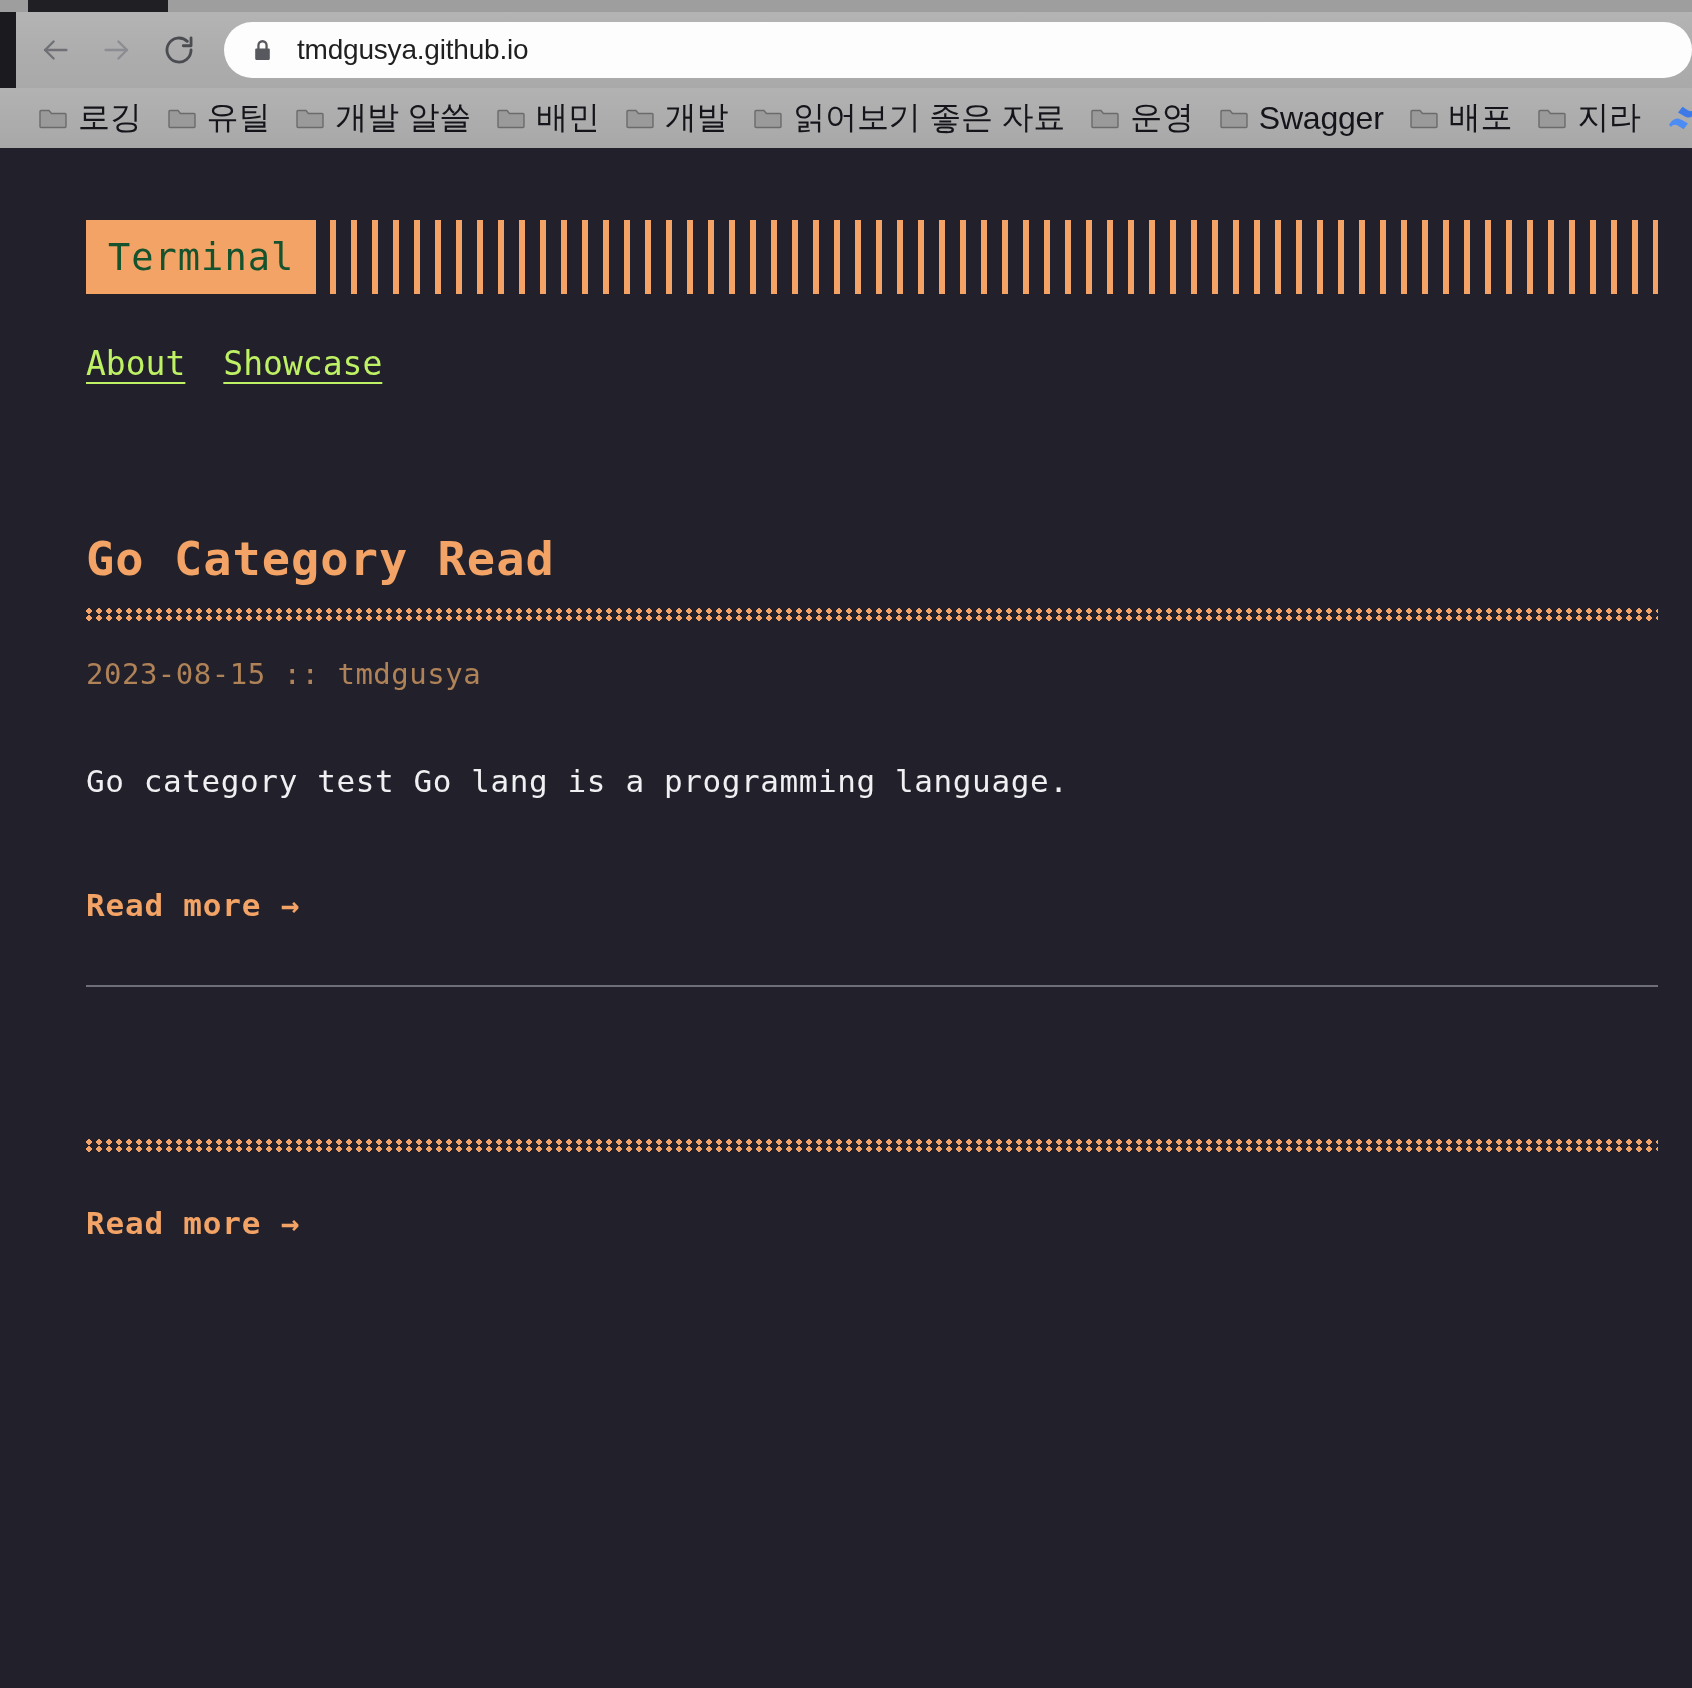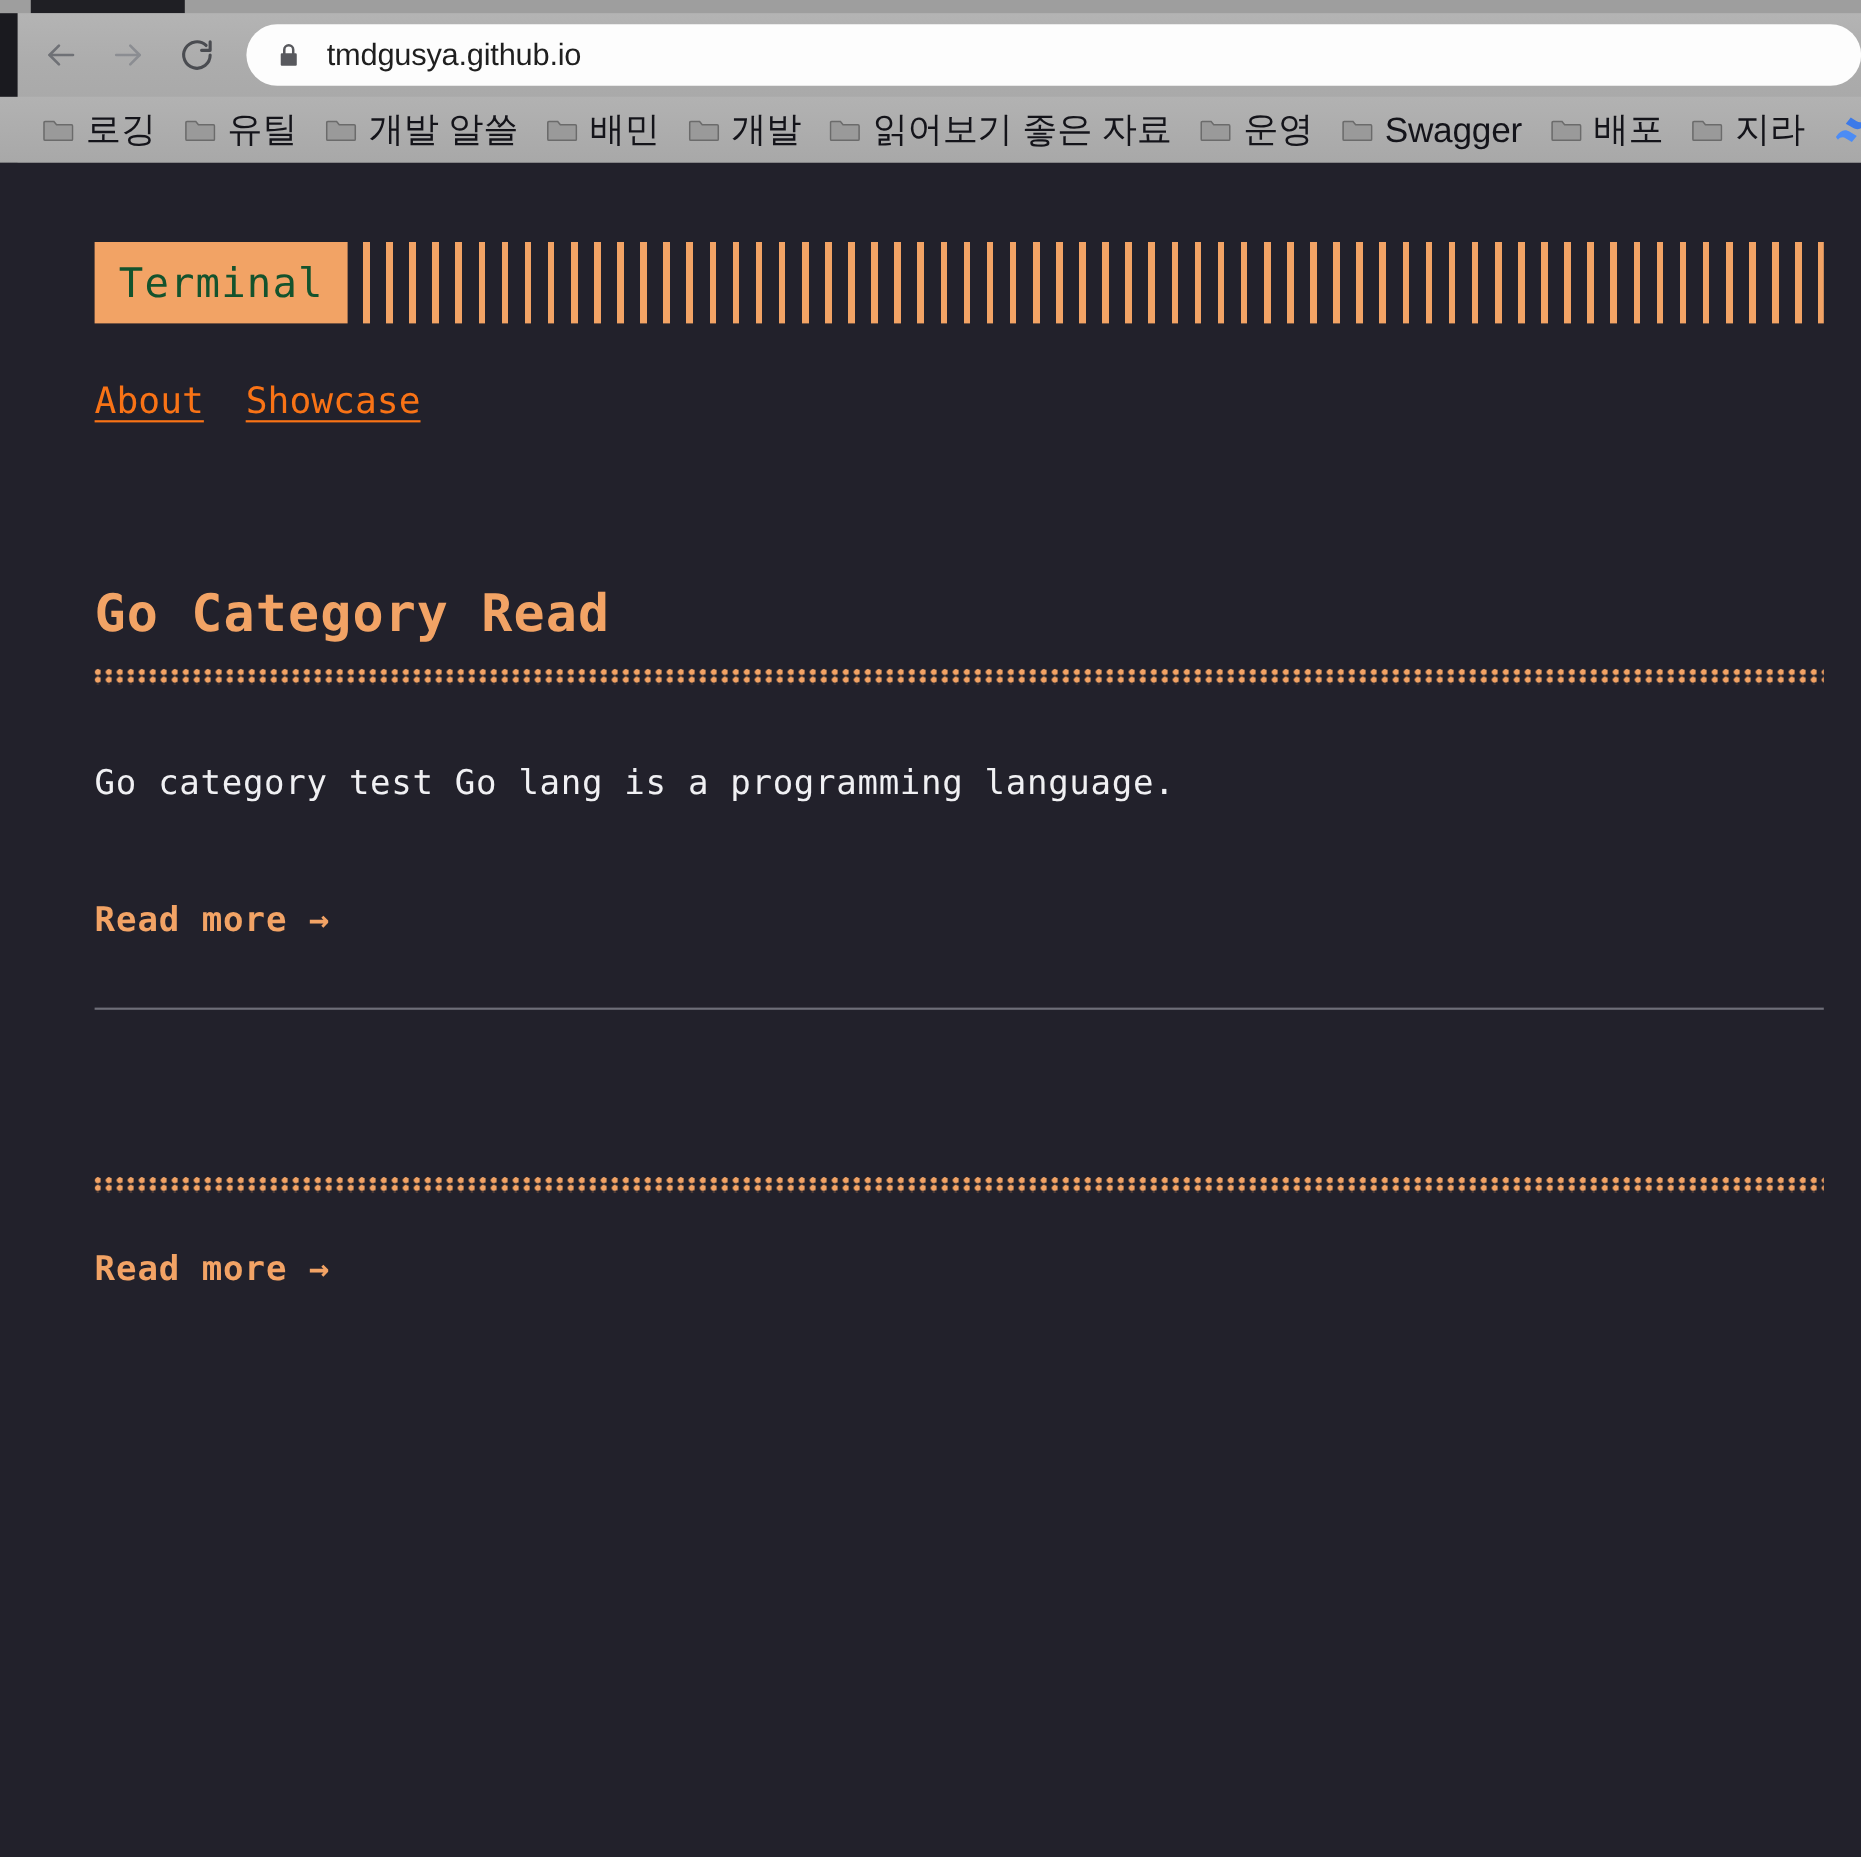--- a/index.html
+++ b/index.html
@@ -158,21 +158,21 @@
     );
   }
 
   .site-nav {
     display: flex;
     align-items: center;
     gap: 38px;
     margin-top: 50px;
   }
   .site-nav a {
-    color: #f97316;
+    color: #bef264;
     font-size: 33px;
     text-decoration: underline;
     text-underline-offset: 7px;
     text-decoration-thickness: 2px;
     cursor: pointer;
   }
 
   .post-list { margin-top: 148px; }
   .post { position: relative; }
 
@@ -388,20 +388,21 @@
     <nav class="site-nav">
       <a>About</a>
       <a>Showcase</a>
     </nav>
 
     <div class="post-list">
 
       <article class="post">
         <h2 class="post-title">Go Category Read</h2>
         <div class="dotted-rule"></div>
+        <div class="post-meta">2023-08-15 :: tmdgusya</div>
         <p class="post-body">Go category test Go lang is a programming language.</p>
         <a class="read-more">Read more →</a>
         <div class="post-sep"></div>
       </article>
 
       <div class="post-spacer"></div>
 
       <article class="post">
         <div class="dotted-rule"></div>
         <a class="read-more">Read more →</a>

